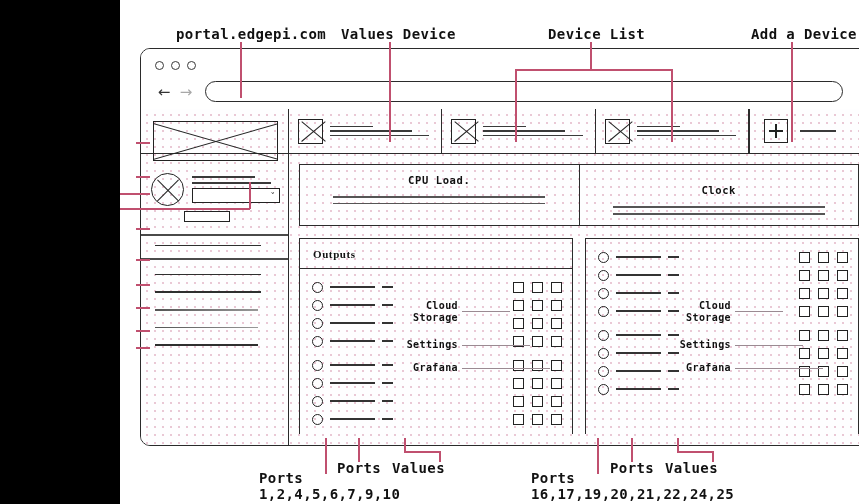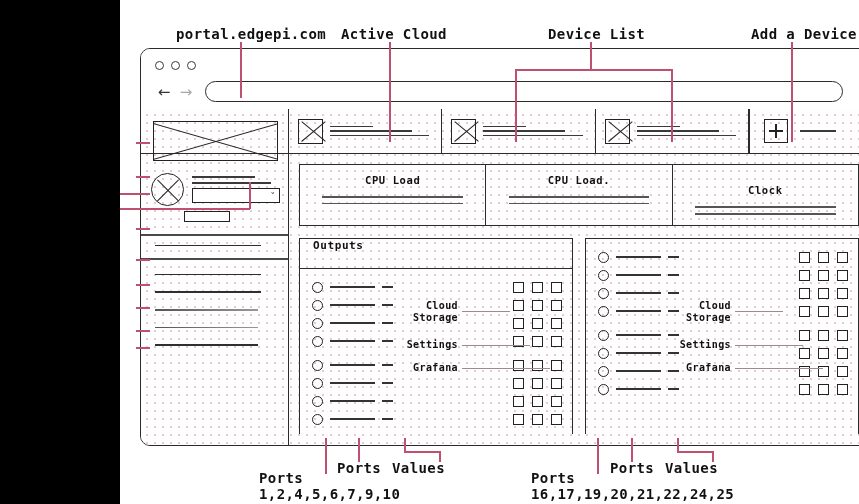--- a/index.html
+++ b/index.html
@@ -292,22 +292,23 @@
     border: 1.6px solid #2b2b2b;
     border-bottom: none;
     display: flex;
     flex-direction: column;
     overflow: hidden;
   }
   .panel-header {
     height: 30px;
     border-bottom: 1.6px solid #2b2b2b;
     display: flex;
-    align-items: flex-start;
+    align-items: center;
     padding-left: 13px;
+    font-family: Liberation Serif, serif;
   }
   .panel-title {
     font-size: 11px;
     font-weight: bold;
     color: #111;
     letter-spacing: 0.6px;
   }
   .panel-body {
     flex: 1;
     display: flex;
@@ -359,21 +360,21 @@
     position: absolute;
     height: 1.2px;
     background: #9a8a92;
     z-index: 21;
   }
 </style>
 </head>
 <body>
 
 <div class="annot-label" style="left:176px; top:26px;">portal.edgepi.com</div>
-<div class="annot-label" style="left:341px; top:26px;">Active Cloud</div>
+<div class="annot-label" style="left:341px; top:26px;">Values Device</div>
 <div class="annot-label" style="left:548px; top:26px;">Device List</div>
 <div class="annot-label" style="left:751px; top:26px;">Add a Device</div>
 
 <div class="annot-line annot-v" style="left:240px; top:42px;  height:56px;"></div>
 <div class="annot-line annot-v" style="left:389px; top:42px;  height:100px;"></div>
 <div class="annot-line annot-v" style="left:590px; top:42px;  height:27px;"></div>
 <div class="annot-line annot-h" style="left:515px; top:69px;  width:157px;"></div>
 <div class="annot-line annot-v" style="left:515px; top:69px; height:73px;"></div>
 <div class="annot-line annot-v" style="left:671px; top:69px; height:73px;"></div>
 <div class="annot-line annot-v" style="left:791px; top:42px;  height:100px;"></div>
@@ -477,27 +478,20 @@
         <div class="ln" style="width:85%;"></div>
       </div>
       <div class="sb-item" style="padding-top:16px;">
         <div class="ln" style="width:85%;"></div>
       </div>
     </div>
 
     <div id="main">
 
       <div id="metrics-row">
-        <div class="metric-card">
-          <div class="metric-title">CPU Load</div>
-          <div class="metric-lines">
-            <div class="ln"></div>
-              <div class="ln"></div>
-          </div>
-        </div>
         <div class="metric-card">
           <div class="metric-title">CPU Load.</div>
           <div class="metric-lines">
             <div class="ln"></div>
               <div class="ln"></div>
           </div>
         </div>
         <div class="metric-card">
           <div class="metric-title">Clock</div>
           <div class="metric-lines">

